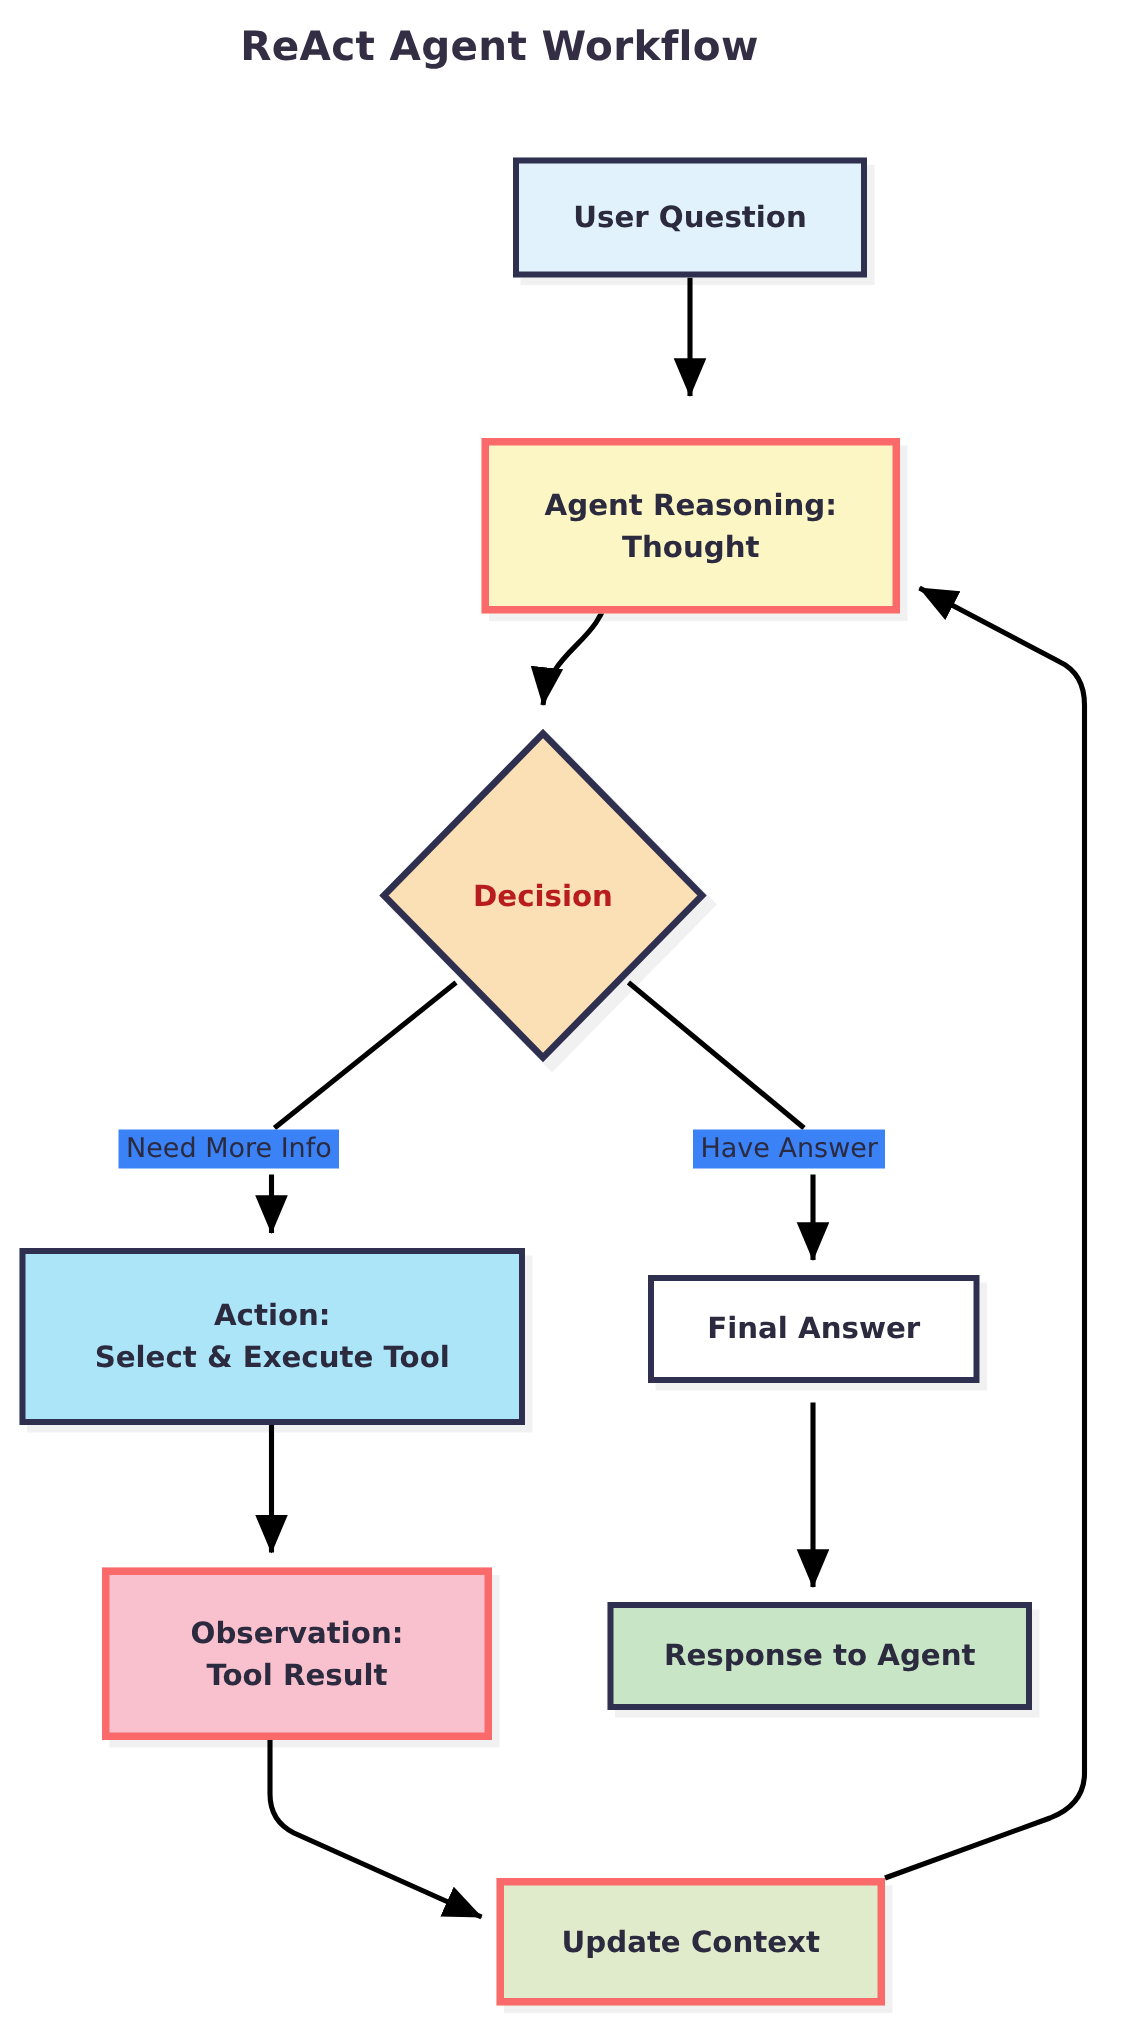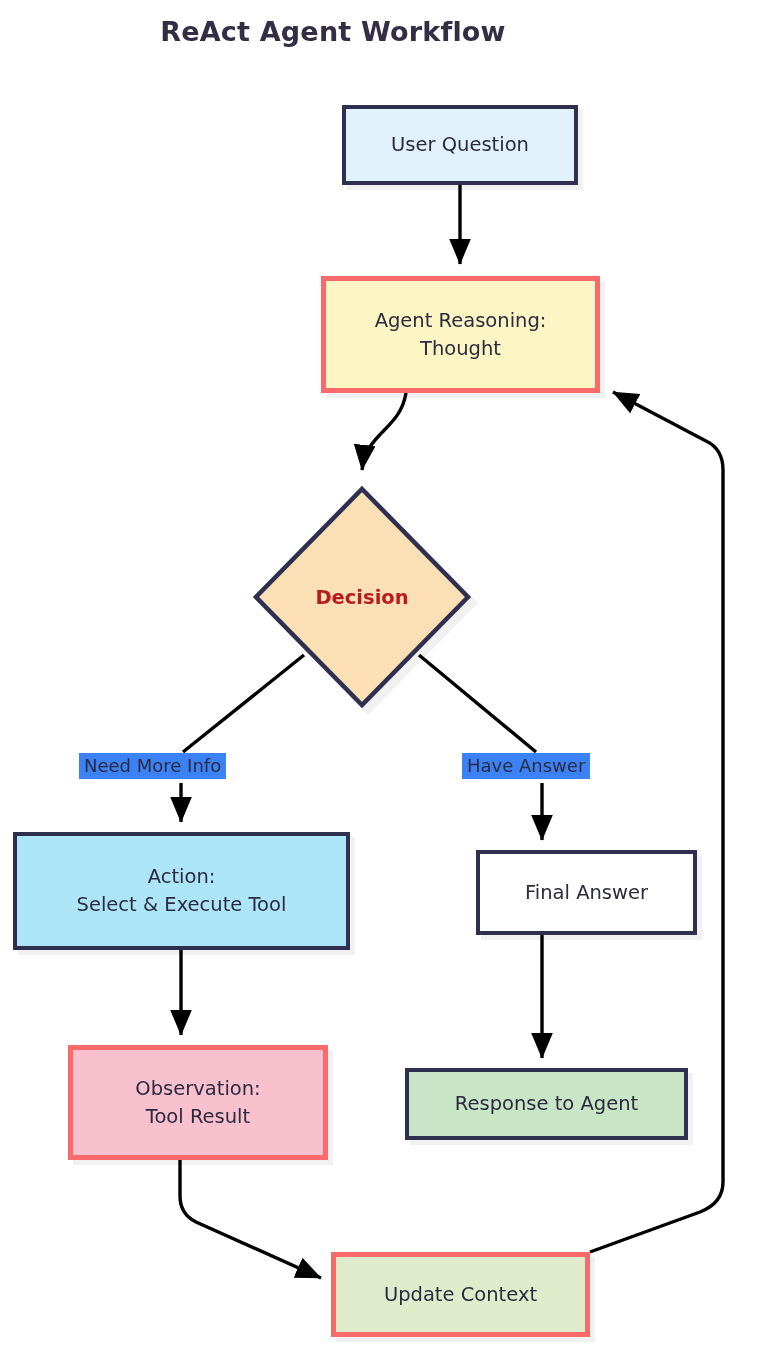--- a/index.html
+++ b/index.html
@@ -50,20 +50,21 @@
     line-height: 1.42;
     z-index: 3;
   }
   .node-rect {
     border-style: solid;
     box-shadow: 5px 5px 0 0 rgba(0,0,0,0.055);
   }
   .node-label {
     white-space: pre-line;
     padding: 0 8px;
+    font-weight: bold;
   }
   .edge-label {
     position: absolute;
     background: #3b82f6;
     color: #2b2a3f;
     font-size: 18px;
     font-weight: 500;
     padding: 2px 5px 3px 5px;
     white-space: nowrap;
     z-index: 4;
@@ -135,21 +136,21 @@
 
     <path d="M180,1160 L180,1196 Q180,1214 196,1222 L321,1278" fill="none" stroke="#000000" stroke-width="3.4" marker-end="url(#arrowhead)"></path>
 
     <path d="M590,1252 L700,1212 Q723,1203 723,1182 L723,470 Q723,449 706,441 L613,392" fill="none" stroke="#000000" stroke-width="3.4" marker-end="url(#arrowhead)"></path>
   </svg>
 
   <div class="node node-rect" style="left:342px; top:105px; width:236px; height:80px; background:#e1f2fc; border-color:#2f3050; border-width:4px;">
     <span class="node-label">User Question</span>
   </div>
 
-  <div class="node node-rect" style="left:321px; top:276px; width:279px; height:117px; background:#fcf6c4; border-color:#fa6a6a; border-width:5px;">
+  <div class="node node-rect" style="left:321px; top:292px; width:279px; height:117px; background:#fcf6c4; border-color:#fa6a6a; border-width:5px;">
     <span class="node-label">Agent Reasoning:
 Thought</span>
   </div>
 
   <div class="diamond-wrap" style="left:252px; top:485px; width:220px; height:224px;">
     <div class="diamond-shadow"></div>
     <svg class="diamond-shape" viewBox="0 0 220 224" preserveAspectRatio="none">
       <polygon points="110,4 216,112 110,220 4,112" fill="#fbdfb5" stroke="#2f3050" stroke-width="4.5" stroke-linejoin="miter"></polygon>
     </svg>
     <div class="diamond-text">Decision</div>
@@ -157,21 +158,21 @@
 
   <div class="edge-label" style="left:79px; top:753px;">Need More Info</div>
 
   <div class="edge-label" style="left:462px; top:753px;">Have Answer</div>
 
   <div class="node node-rect" style="left:13px; top:832px; width:337px; height:118px; background:#ace4f8; border-color:#2f3050; border-width:4px;">
     <span class="node-label">Action:
 Select &amp; Execute Tool</span>
   </div>
 
-  <div class="node node-rect" style="left:432px; top:850px; width:221px; height:85px; background:#ffffff; border-color:#2f3050; border-width:4px;margin-left:44px;">
+  <div class="node node-rect" style="left:432px; top:850px; width:221px; height:72px; background:#ffffff; border-color:#2f3050; border-width:4px;">
     <span class="node-label">Final Answer</span>
   </div>
 
   <div class="node node-rect" style="left:68px; top:1045px; width:260px; height:115px; background:#f9c0ce; border-color:#fa6a6a; border-width:5px;">
     <span class="node-label">Observation:
 Tool Result</span>
   </div>
 
   <div class="node node-rect" style="left:405px; top:1068px; width:283px; height:72px; background:#c8e5c5; border-color:#2f3050; border-width:4px;">
     <span class="node-label">Response to Agent</span>

